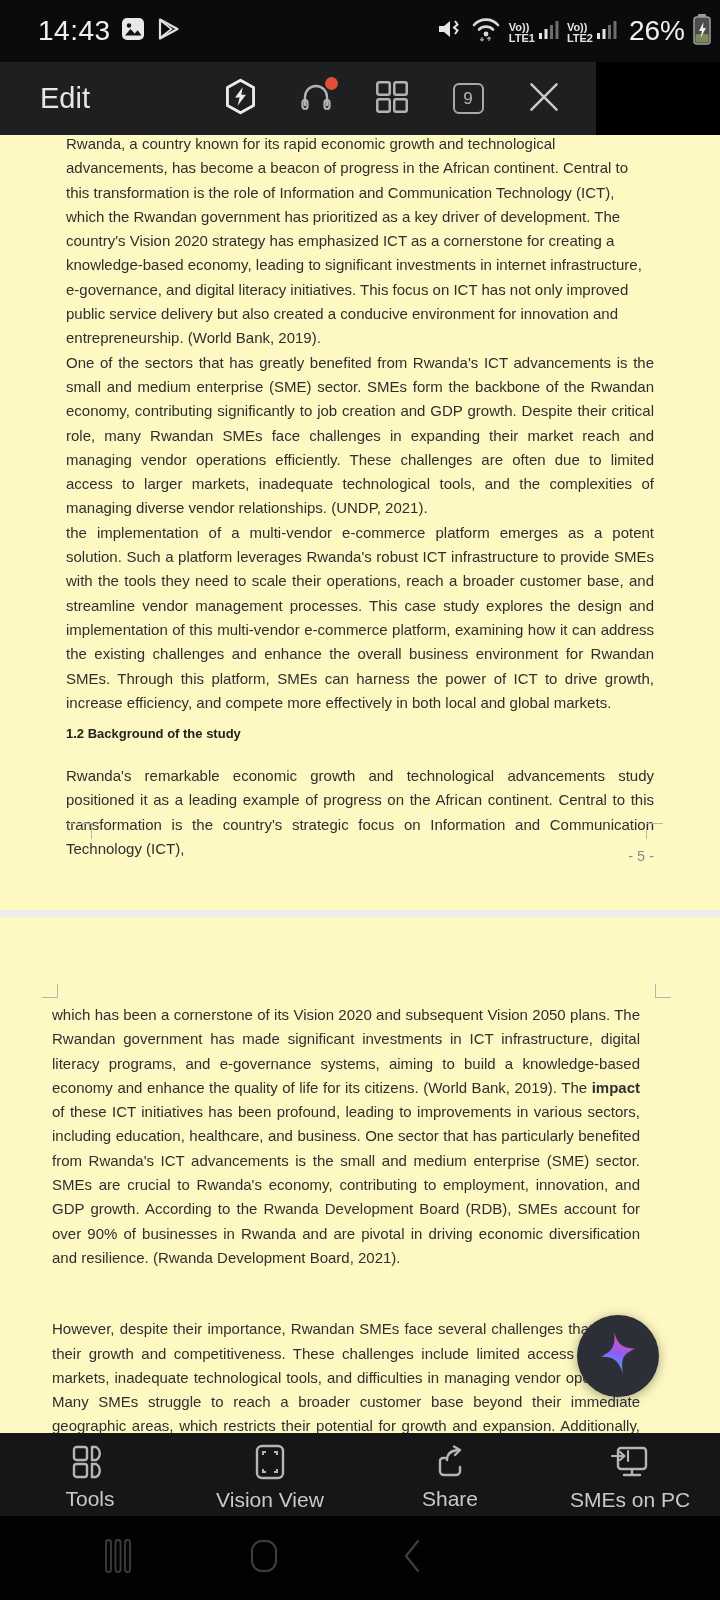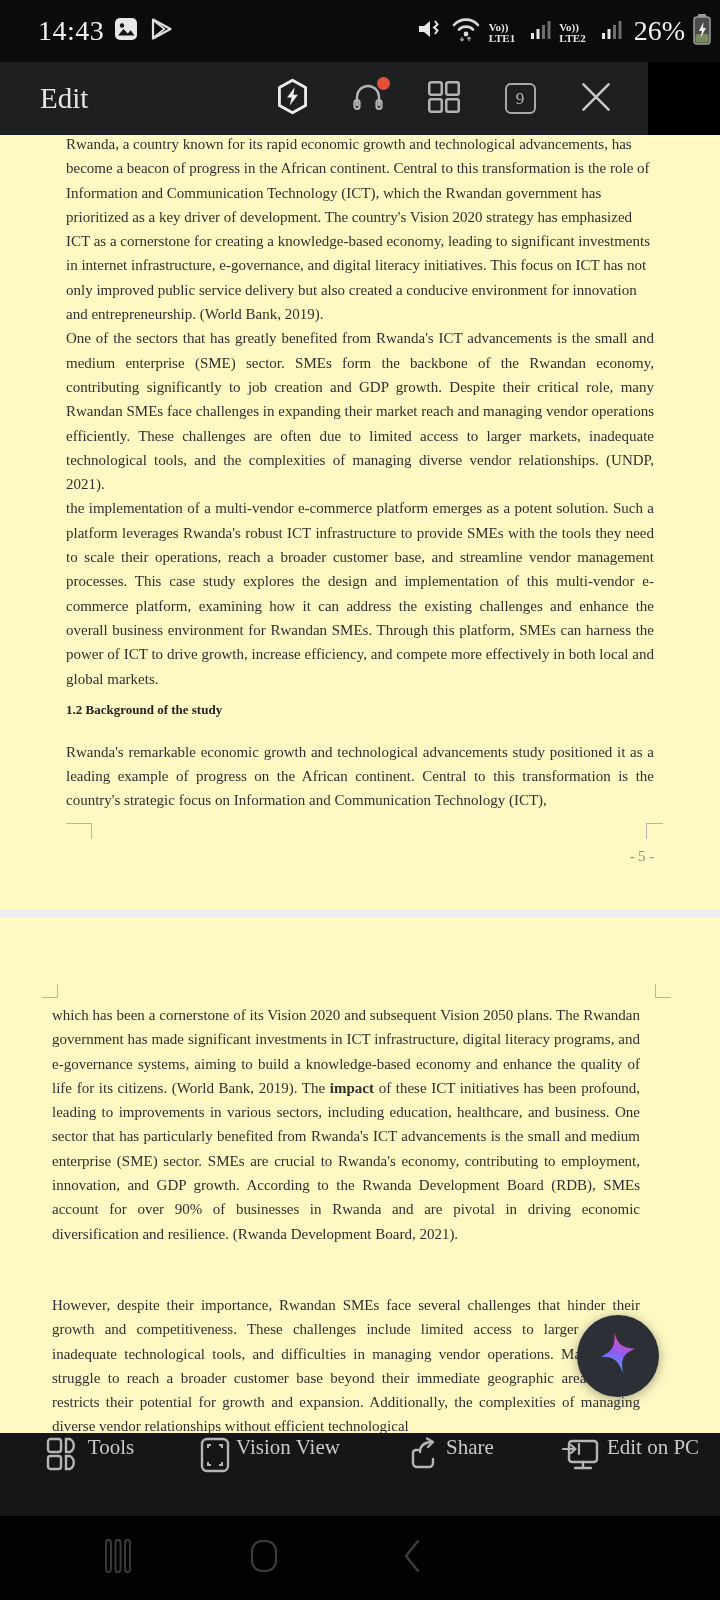--- a/index.html
+++ b/index.html
@@ -1,32 +1,32 @@
 <!DOCTYPE html>
 <html><head>
 <meta charset="utf-8">
 <style>
   html,body{margin:0;padding:0;background:#000;}
   *{box-sizing:border-box;}
   .screen{position:relative;width:720px;height:1600px;background:#000;overflow:hidden;
-          font-family:Liberation Serif, serif;}
+          font-family:Liberation Sans, sans-serif;}
 
   
   .status-bar{position:absolute;top:0;left:0;width:720px;height:62px;background:#0b0b0b;
               display:flex;align-items:center;justify-content:space-between;padding:0 8px 0 38px;}
   .sb-left{display:flex;align-items:center;gap:10px;}
   .sb-time{color:#f1f1f1;font-size:28px;letter-spacing:.5px;}
   .sb-right{display:flex;align-items:center;gap:7px;}
-  .net{display:flex;align-items:flex-end;gap:15px;}
+  .net{display:flex;align-items:flex-end;gap:3px;}
   .net-labels{display:flex;flex-direction:column;align-items:flex-start;line-height:11px;}
   .net-labels span{color:#e4e4e4;font-size:11px;font-weight:bold;letter-spacing:0;}
   .sb-batt-text{color:#f1f1f1;font-size:28px;margin-left:4px;}
 
   
-  .edit-bar{position:absolute;top:62px;left:0;width:648px;height:73px;background:#1e1f20;
+  .edit-bar{position:absolute;top:62px;left:0;width:596px;height:73px;background:#1e1f20;
             display:flex;align-items:center;justify-content:space-between;padding:0 34px 0 40px;}
   .edit-title{color:#e6e6e6;font-size:29px;}
   .eb-icons{display:flex;align-items:center;gap:40px;}
   .eb-btn{position:relative;display:flex;align-items:center;justify-content:center;width:36px;height:38px;}
   .page-box{width:31px;height:31px;border:2.4px solid #a8a8a8;border-radius:6px;
             display:flex;align-items:center;justify-content:center;}
   .page-box span{color:#b5b5b5;font-size:17px;}
   .red-dot{position:absolute;top:-3px;right:-4px;width:13px;height:13px;border-radius:50%;background:#e0503a;}
 
   
@@ -46,21 +46,21 @@
   .page2block .gap{height:47px;}
 
   
   .fab{position:absolute;left:577px;top:1315px;width:82px;height:82px;border-radius:50%;
        background:#2c2f36;display:flex;align-items:center;justify-content:center;z-index:6;
        box-shadow:0 2px 12px rgba(0,0,0,.35);}
 
   
   .bottom-toolbar{position:absolute;top:1433px;left:0;width:720px;height:83px;background:#161616;
                   display:flex;align-items:stretch;}
-  .bt-item{flex:1;display:flex;flex-direction:row;align-items:flex-start;justify-content:center;gap:6px;padding-top:4px;}
+  .bt-item{flex:1;display:flex;flex-direction:column;align-items:center;justify-content:center;gap:6px;padding-top:4px;}
   .bt-item span{color:#c9c9c9;font-size:21px;line-height:21px;white-space:nowrap;}
 
   
   .nav-bar{position:absolute;top:1516px;left:0;width:720px;height:84px;background:#020202;}
   .nav-btn{position:absolute;display:flex;align-items:center;justify-content:center;}
   .nav-recents{left:98px;top:20px;width:40px;height:44px;}
   .nav-home{left:244px;top:20px;width:40px;height:44px;}
   .nav-back{left:392px;top:20px;width:40px;height:44px;}
 </style>
 </head>
@@ -258,21 +258,21 @@
     </div>
     <div class="bt-item">
       <span>
         <svg width="40" height="36" viewBox="0 0 40 36">
             <rect x="8" y="4" width="28" height="21" rx="3" fill="none" stroke="#b5b5b5" stroke-width="2.4"></rect>
             <path d="M22 25 v5 M14 31 h16" stroke="#b5b5b5" stroke-width="2.4" stroke-linecap="round"></path>
             <path d="M2 12 h12 M10 8 l4.5 4 -4.5 4" fill="none" stroke="#b5b5b5" stroke-width="2.2" stroke-linecap="round" stroke-linejoin="round"></path>
             <path d="M18 7 v10" stroke="#b5b5b5" stroke-width="2.2" stroke-linecap="round"></path>
           </svg>
       </span>
-      <span>Edit on PC</span>
+      <span>SMEs on PC</span>
     </div>
   </div>
 
   <div class="nav-bar">
     <div class="nav-btn nav-recents">
       <span>
         <svg width="26" height="36" viewBox="0 0 26 36">
             <rect x="1" y="2" width="5" height="32" rx="2.5" fill="none" stroke="#3e3e3e" stroke-width="1.8"></rect>
             <rect x="10.5" y="2" width="5" height="32" rx="2.5" fill="none" stroke="#3e3e3e" stroke-width="1.8"></rect>
             <rect x="20" y="2" width="5" height="32" rx="2.5" fill="none" stroke="#3e3e3e" stroke-width="1.8"></rect>

